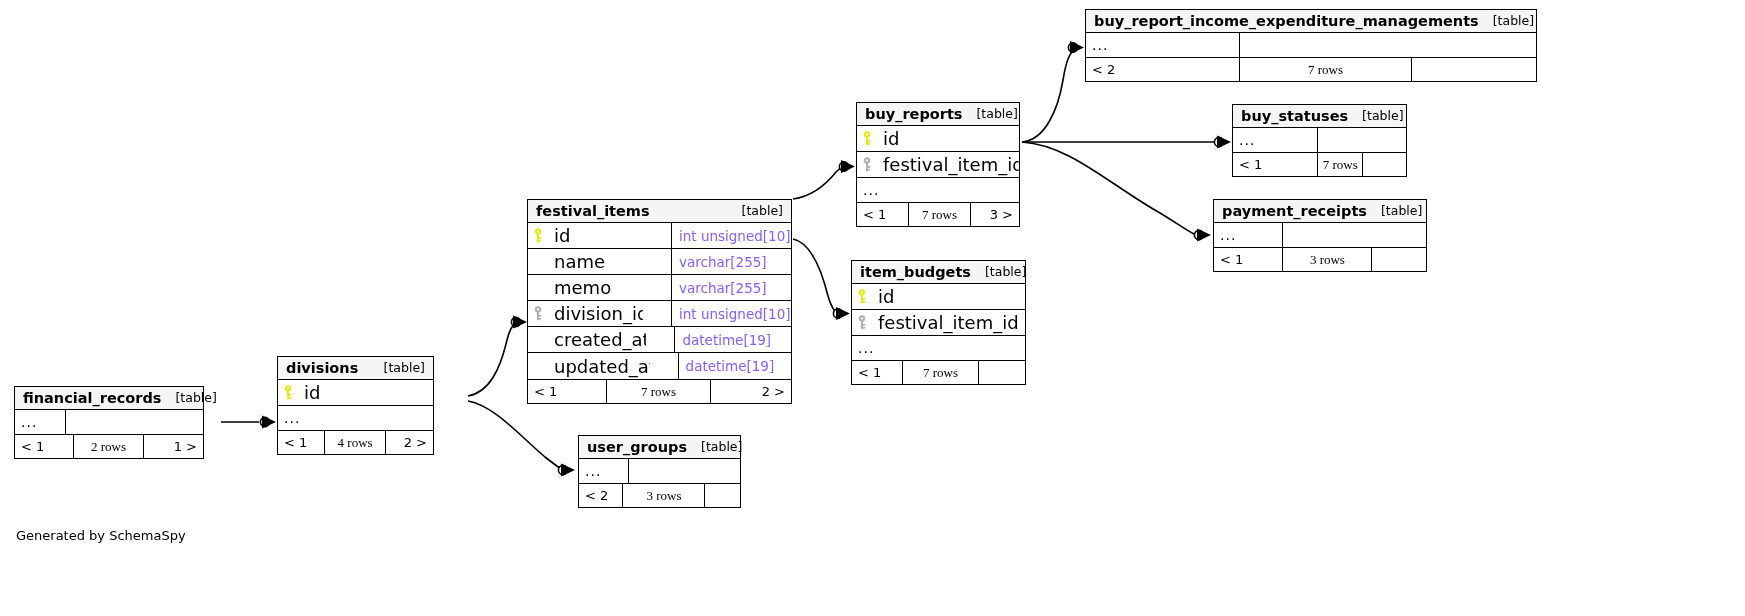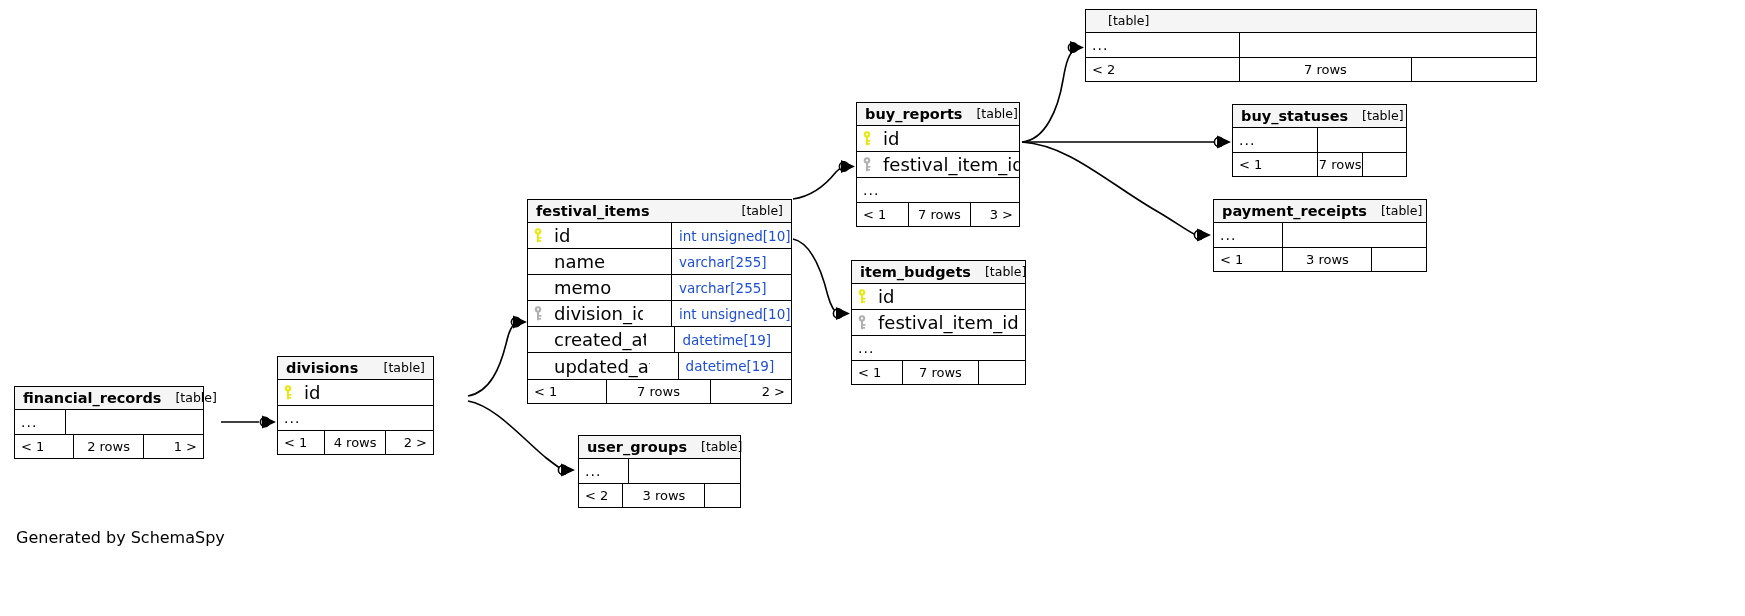--- a/index.html
+++ b/index.html
@@ -92,21 +92,21 @@
     color: #000000;
     padding-left: 6px;
     white-space: nowrap;
     overflow: hidden;
   }
   .col .ctype {
     display: flex;
     align-items: center;
     border-left: 1.2px solid #000000;
     font-size: 13.5px;
-    color: #1d4ed8;
+    color: #8b5cf6;
     padding: 0 7px;
     white-space: nowrap;
     box-sizing: border-box;
     margin-left: 28px;
   }
   .col.ellipsis {
     height: 24px;
   }
   .col.ellipsis .cname {
     padding-left: 6px;
@@ -139,29 +139,30 @@
     box-sizing: border-box;
   }
   .foot .f-left {
     justify-content: flex-start;
     padding-left: 6px;
     border-right: 1.2px solid #000000;
   }
   .foot .f-mid {
     justify-content: center;
     border-right: 1.2px solid #000000;
+    font-family: Liberation Serif, serif;
   }
   .foot .f-right {
     justify-content: flex-end;
     padding-right: 6px;
   }
 
   .generated {
     position: absolute;
-    font-size: 16px;
+    font-size: 13px;
     color: #000000;
     white-space: nowrap;
   }
 </style>
 </head>
 <body>
 
 <div id="canvas">
 
   <svg id="edges" viewBox="0 0 1745 616" xmlns="http://www.w3.org/2000/svg">
@@ -203,20 +204,21 @@
       <g>
         <path class="edge-path" d="M 468 401 C 495 406 520 436 545 457 C 554 464 559 468 563 470"></path>
         <circle class="edge-dot" cx="563" cy="470" r="4.6"></circle>
         <polygon class="edge-arrow" points="575,470 561,463.5 561,476.5"></polygon>
       </g>
     </svg>
 
   <div id="tables-layer">
       <div class="tbl" style="left: 1085px; top: 9px; width: 452px;">
         <div class="hdr">
+          <span class="tname">buy_report_income_expenditure_managements</span>
           <span class="ttag">[table]</span>
         </div>
         <div class="cols">
           <div class="col ellipsis">
             <span class="cname">...</span>
             <span class="ctype" style="width:297px"></span>
           </div>
         </div>
         <div class="foot">
           <div class="f-left" style="width:155px">&lt; 2</div>

